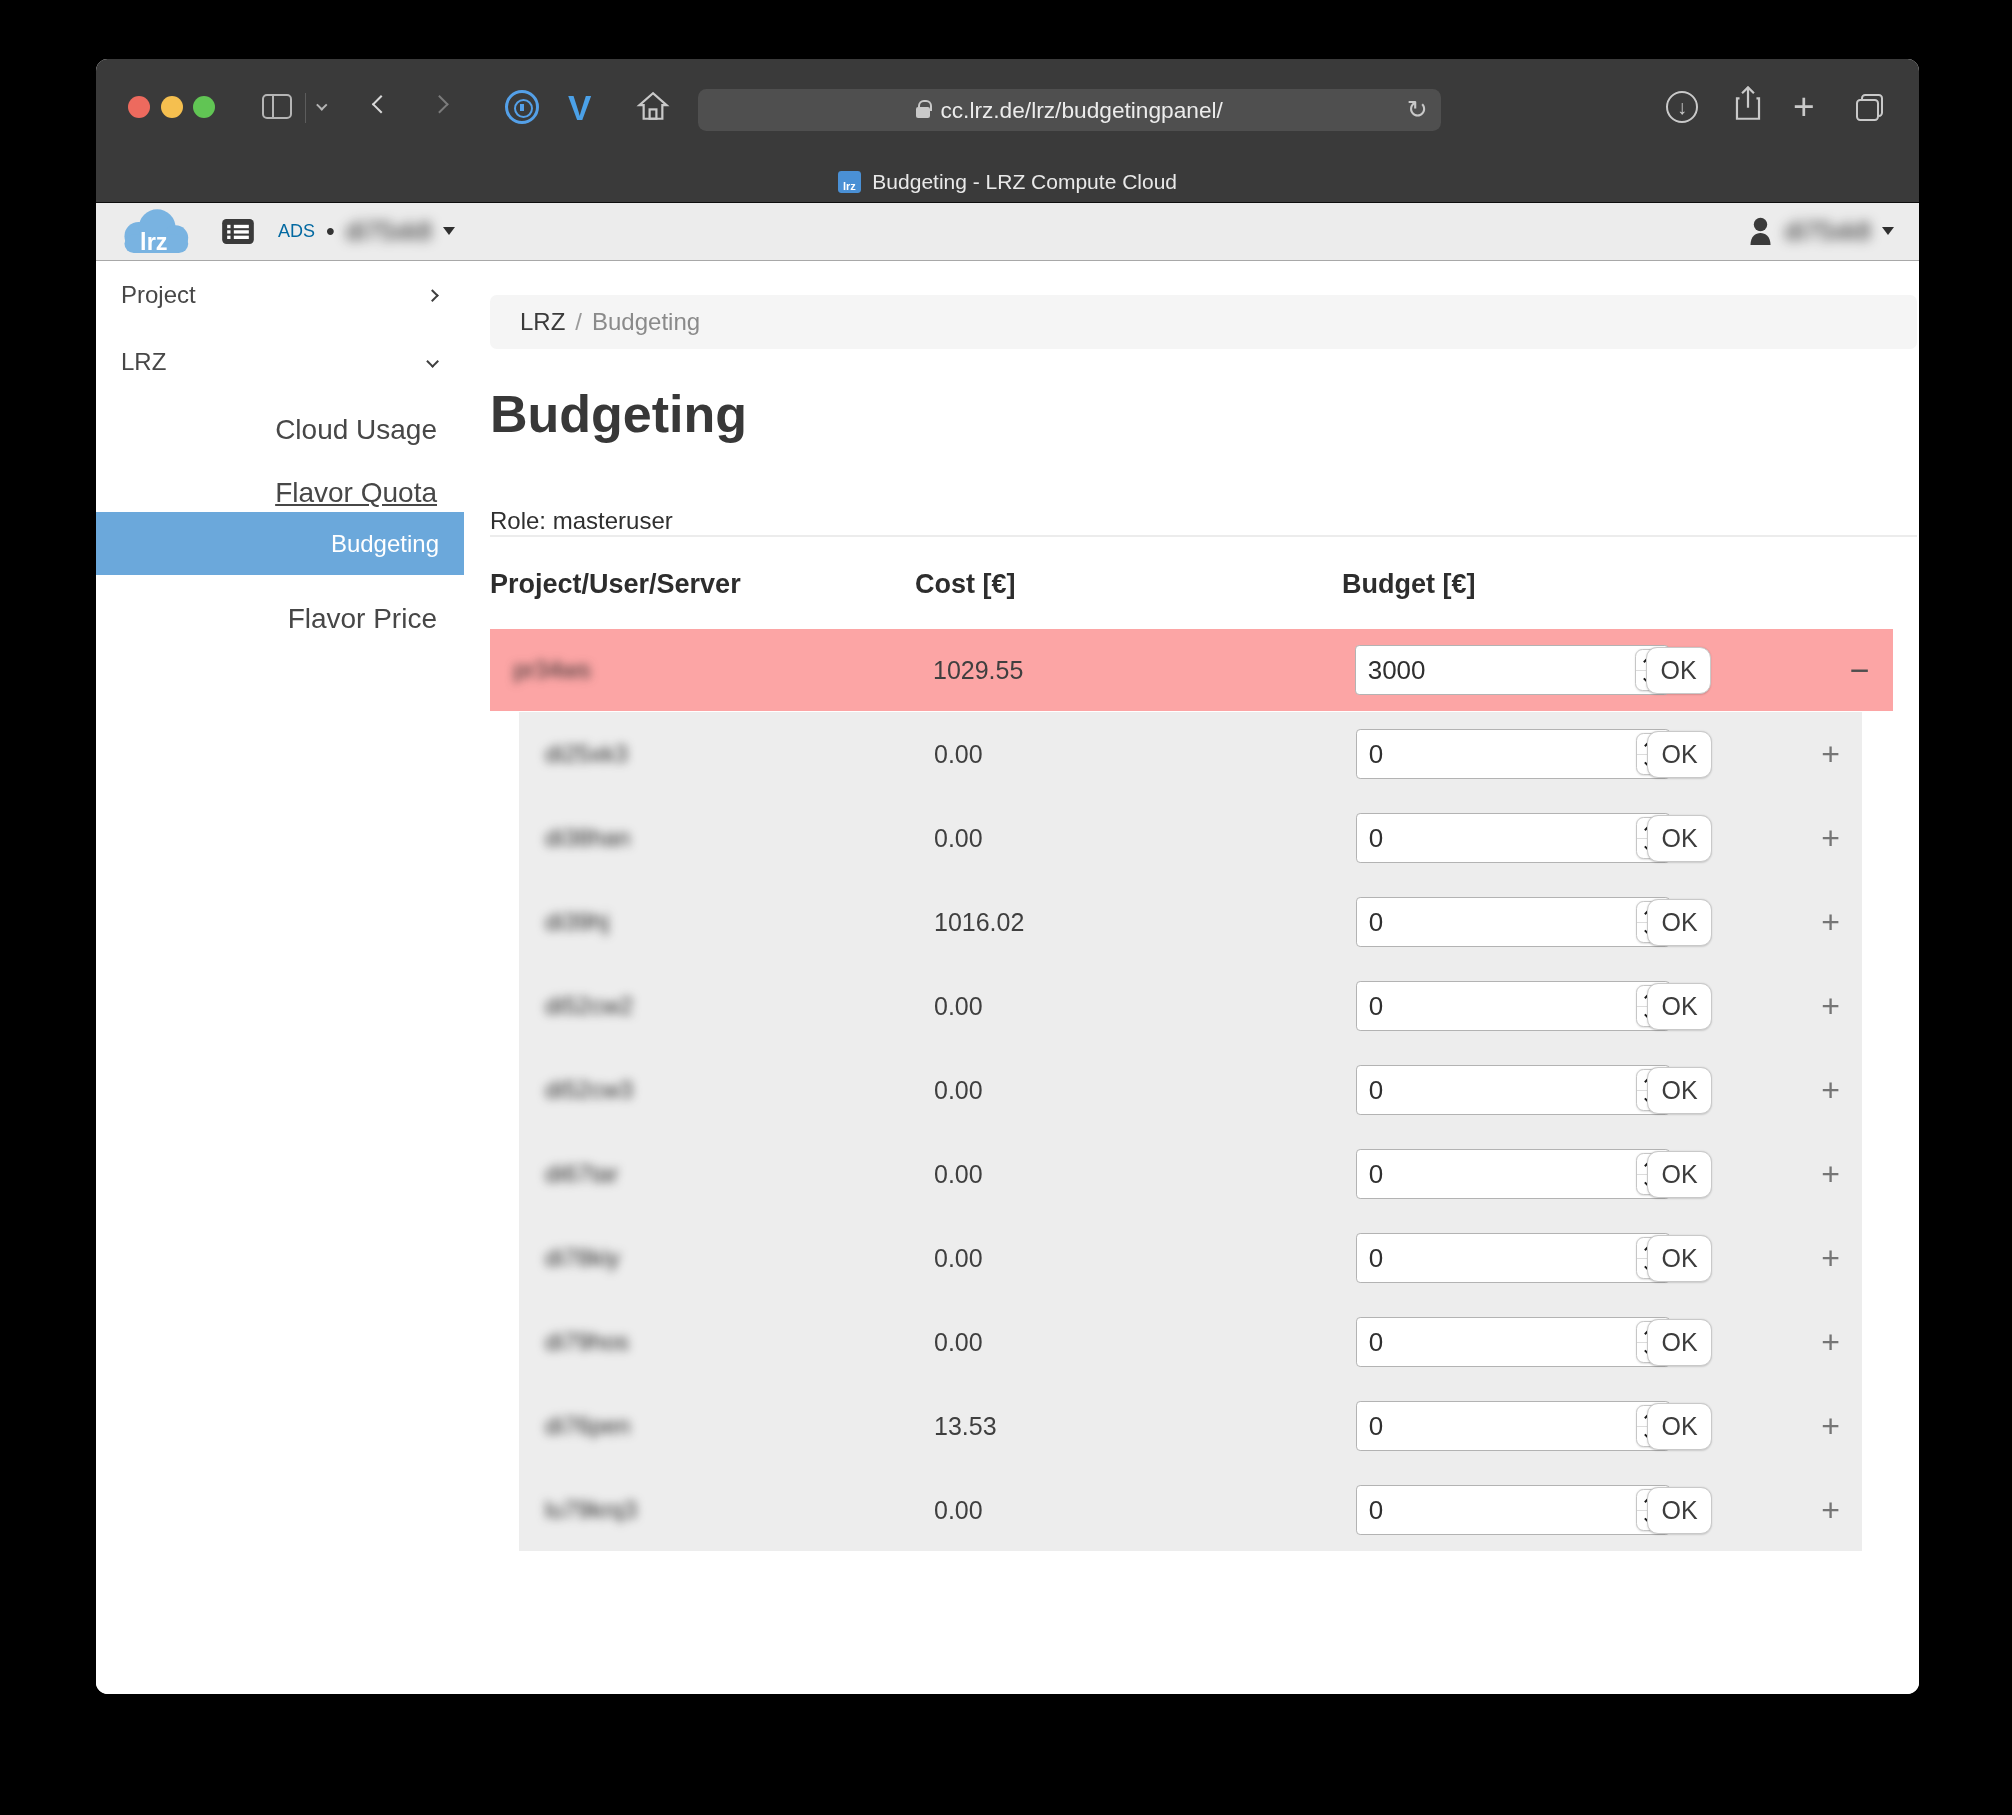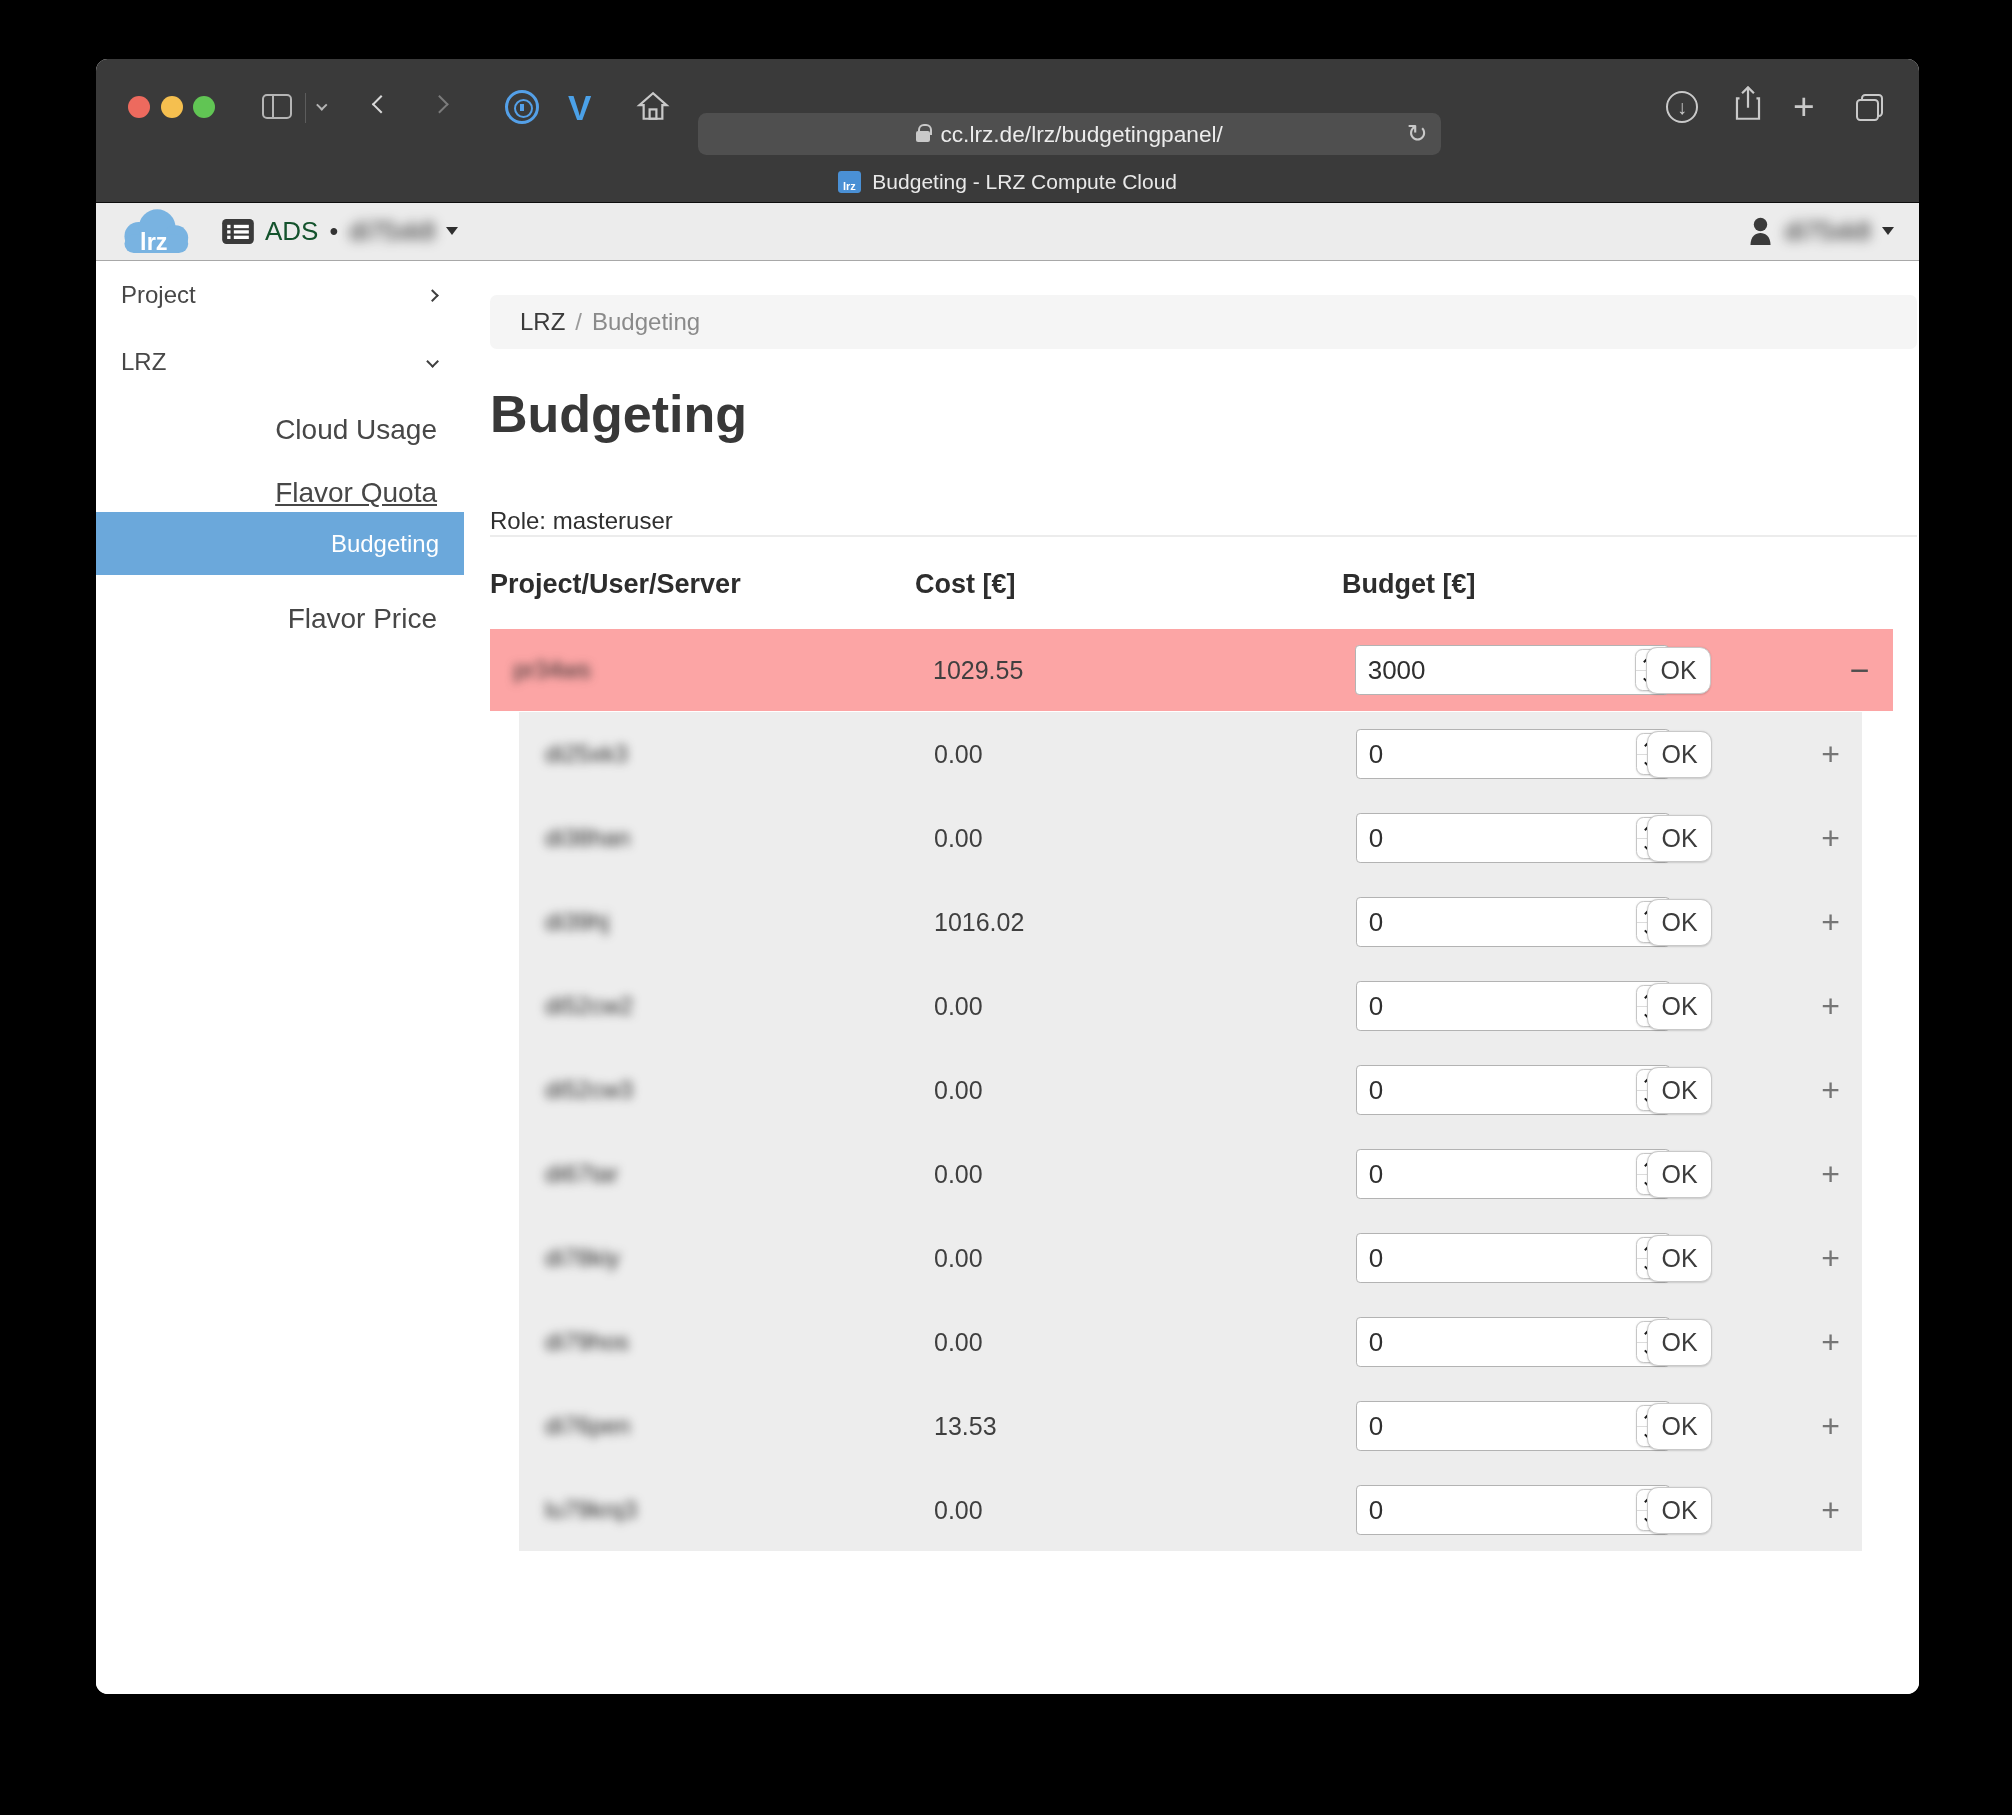--- a/index.html
+++ b/index.html
@@ -28,21 +28,21 @@
   .nav-back { position:absolute; left:279px; top:39px; width:12.6px; height:12.6px; border-width:2.9px; border-color:#d9d9d9; transform:rotate(135deg); }
   .nav-fwd { position:absolute; left:337px; top:39px; width:12.6px; height:12.6px; border-width:2.9px; border-color:#7b7b7b; transform:rotate(-45deg); }
 
   .op-icon { position:absolute; left:409px; top:31px; width:34px; height:34px; border:3.4px solid #54a0e8; border-radius:50%; }
   .op-icon::before { content:""; position:absolute; left:50%; top:50%; width:15px; height:15px; margin:-7.6px 0 0 -7.6px; border:2.5px solid #54a0e8; border-radius:50%; }
   .op-icon::after { content:""; position:absolute; left:50%; top:50%; width:3.4px; height:7.6px; margin:-3.4px 0 0 -1.7px; background:#54a0e8; }
   .v-icon { position:absolute; left:472px; top:28.5px; font-size:35px; font-weight:800; color:#4ba1e8; }
   .home-icon { position:absolute; left:540px; top:30px; }
 
   .addr { position:absolute; left:602px; top:30px; width:743px; height:42px; background:#4f4f4f; border-radius:8.4px;
-          display:flex; align-items:center; justify-content:center; gap:10px;margin-top:24px; }
+          display:flex; align-items:center; justify-content:center; gap:10px; }
   .lock { position:relative; width:14.3px; height:11px; background:#c9c9c9; border-radius:2.1px; margin-top:5px; }
   .lock::before { content:""; position:absolute; left:2.1px; top:-6.7px; width:10px; height:8.4px; border:2.1px solid #c9c9c9; border-bottom:none; border-radius:5.9px 5.9px 0 0; }
   .addr-text { font-size:22.7px; color:#ececec; }
   .reload { position:absolute; right:13.4px; top:5.9px; font-size:25px; color:#c9c9c9; }
 
   .dl-icon { position:absolute; left:1570px; top:32px; width:32px; height:32px; border:2.1px solid #c9c9c9; border-radius:50%;
              display:flex; align-items:center; justify-content:center; font-size:20px; color:#c9c9c9; }
   .share-icon { position:absolute; left:1635px; top:25px; }
   .plus-icon { position:absolute; left:1697px; top:27px; font-size:37px; font-weight:300; color:#c9c9c9; }
   .tabs-icon { position:absolute; left:1760px; top:35px; width:27px; height:27px; }
@@ -51,21 +51,21 @@
 
   .tabbar { position:absolute; left:0; top:101px; width:100%; height:44px; display:flex; align-items:center; justify-content:center; gap:11.7px; }
   .favicon { width:22.7px; height:22.7px; background:#4a90d5; border-radius:3.4px; color:#fff; font-size:11px; font-weight:700;
              display:flex; align-items:flex-end; justify-content:center; padding-bottom:1.7px; }
   .tab-title { font-size:21px; font-weight:500; color:#e9e9e9; }
 
   
   .app-header { position:absolute; left:0; top:144px; width:100%; height:58px; background:#ececec; border-bottom:1.7px solid #a8a8a8; }
   .logo { position:absolute; left:18.5px; top:2.5px; }
   .nav-group { position:absolute; left:126px; top:0; height:56px; display:flex; align-items:center; gap:11px; }
-  .nav-label { font-size:26px; color:#14532d; }
+  .nav-label { font-size:18px; color:#0369a1;margin-left:13px; }
   .nav-dot { font-size:25px; color:#333; }
   .blurred { filter:blur(5.9px); }
   .blur-name { font-size:25px; color:#222; }
   .caret { width:0; height:0; border-left:6.7px solid transparent; border-right:6.7px solid transparent; border-top:8.4px solid #2f2f2f; }
   .user-group { position:absolute; right:25px; top:0; height:56px; display:flex; align-items:center; gap:11px; }
 
   
   .sidebar { position:absolute; left:0; top:202px; width:368px; bottom:0; background:#fff; }
   .side-item { position:absolute; left:0; width:368px; height:40px; display:flex; align-items:center; cursor:pointer; }
   .side-item .lbl { position:absolute; left:25px; font-size:24px; color:#474747; }

